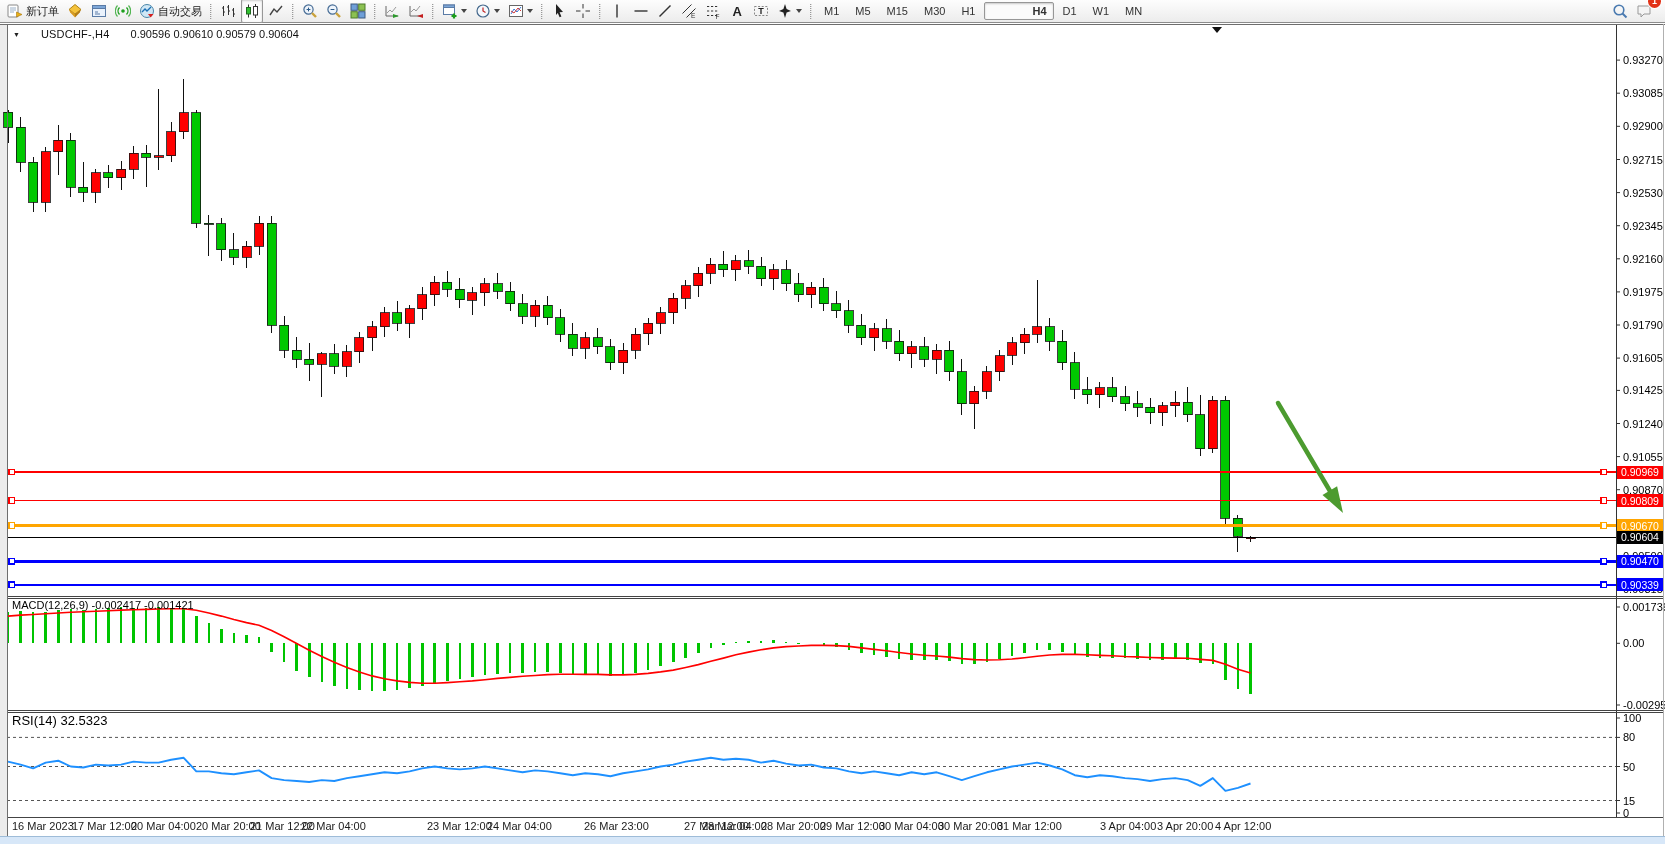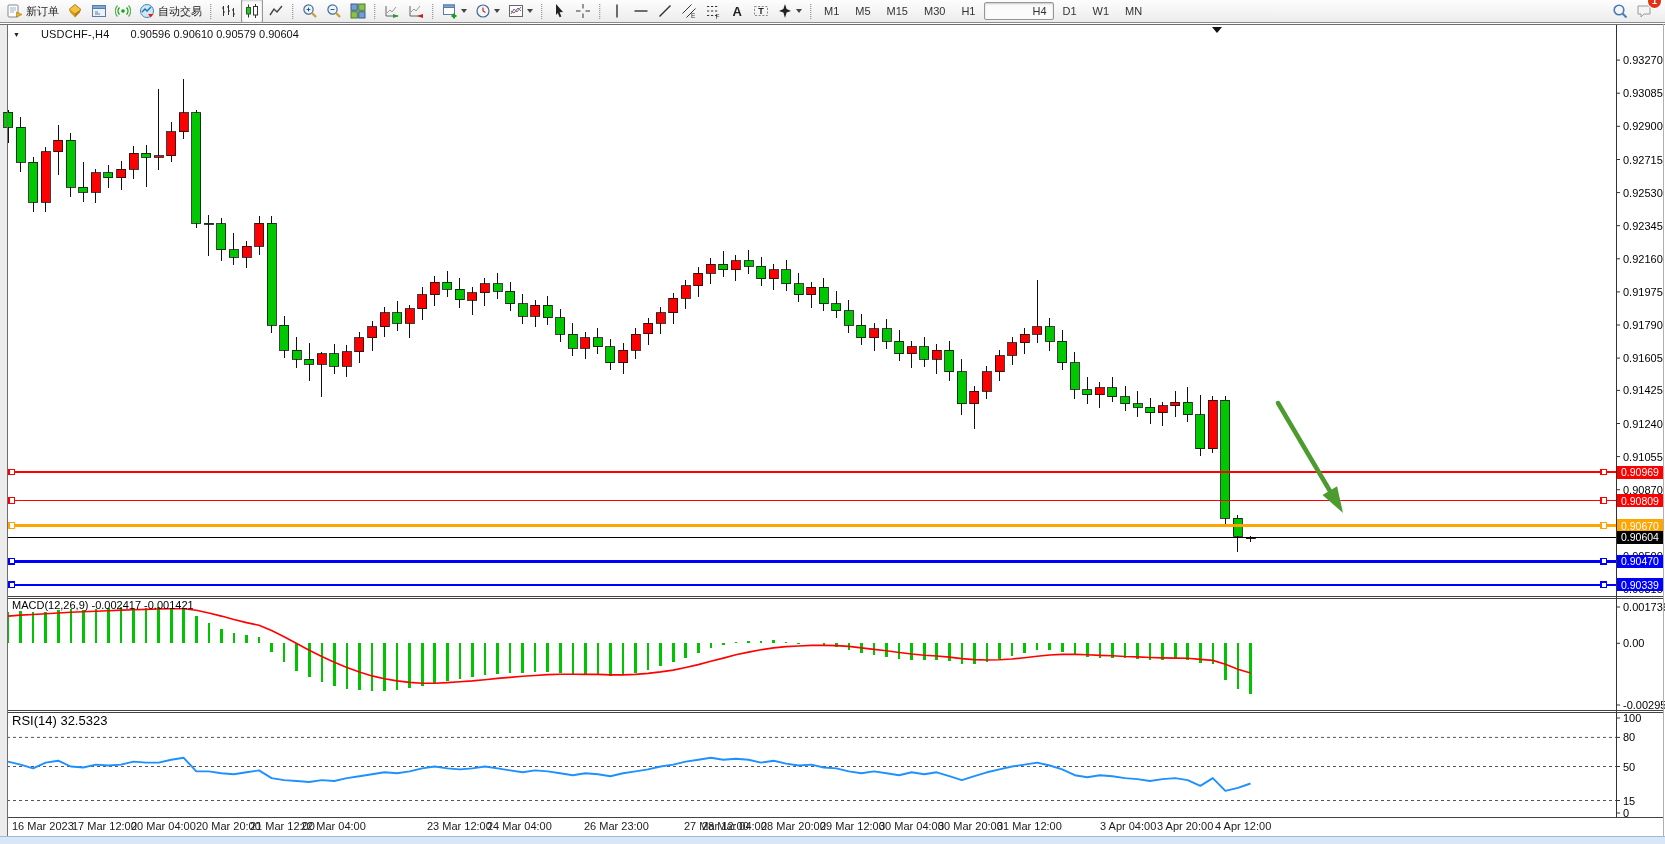--- a/index.html
+++ b/index.html
@@ -10,21 +10,21 @@
     display:flex;align-items:center;padding:0 3px;z-index:6;}
   .tb{display:flex;align-items:center;height:20px;padding:1px 2px;border:1px solid transparent;
     border-radius:2px;margin:0 1px;}
   .tb.active{border-color:#979797;background:#fbfbfb;box-shadow:inset 0 1px 2px rgba(0,0,0,.18);}
   .tb .lbl{font-size:11px;color:#1a1a1a;margin-left:3px;white-space:nowrap;}
   .tb svg{display:block;}
   .caret{width:0;height:0;border-left:3px solid transparent;border-right:3px solid transparent;
     border-top:4px solid #444;margin-left:3px;}
   .grip{height:15px;border-left:1px dotted #9a9a9a;border-right:1px dotted #d8d8d8;margin:0 4px;}
   .tf{font-size:11px;color:#333;padding:2px 6px;border:1px solid transparent;border-radius:2px;margin:0 1px;}
-  .tf.active{border-color:#979797;background:#fbfbfb;box-shadow:inset 0 1px 2px rgba(0,0,0,.2);font-weight:normal;padding-left:47px;}
+  .tf.active{border-color:#979797;background:#fbfbfb;box-shadow:inset 0 1px 2px rgba(0,0,0,.2);font-weight:bold;padding-left:47px;}
   #tb-right{margin-left:auto;display:flex;align-items:center;margin-right:6px;}
   .badge-wrap{position:relative;}
   .badge{position:absolute;top:-5px;right:-7px;background:#e23318;color:#fff;border-radius:50%;
     min-width:13px;height:13px;font-size:9px;line-height:13px;text-align:center;font-weight:bold;
     box-shadow:0 0 0 1px #fff;}
   
   #chart-title{position:absolute;top:28px;left:13px;z-index:4;font-size:11px;color:#111;
     display:flex;align-items:center;gap:21px;}
   .tri::before{content:"▼";font-size:7px;color:#222;position:relative;top:-1px;}
   #macd-label{position:absolute;top:599px;left:12px;z-index:4;font-size:11px;color:#000;}

